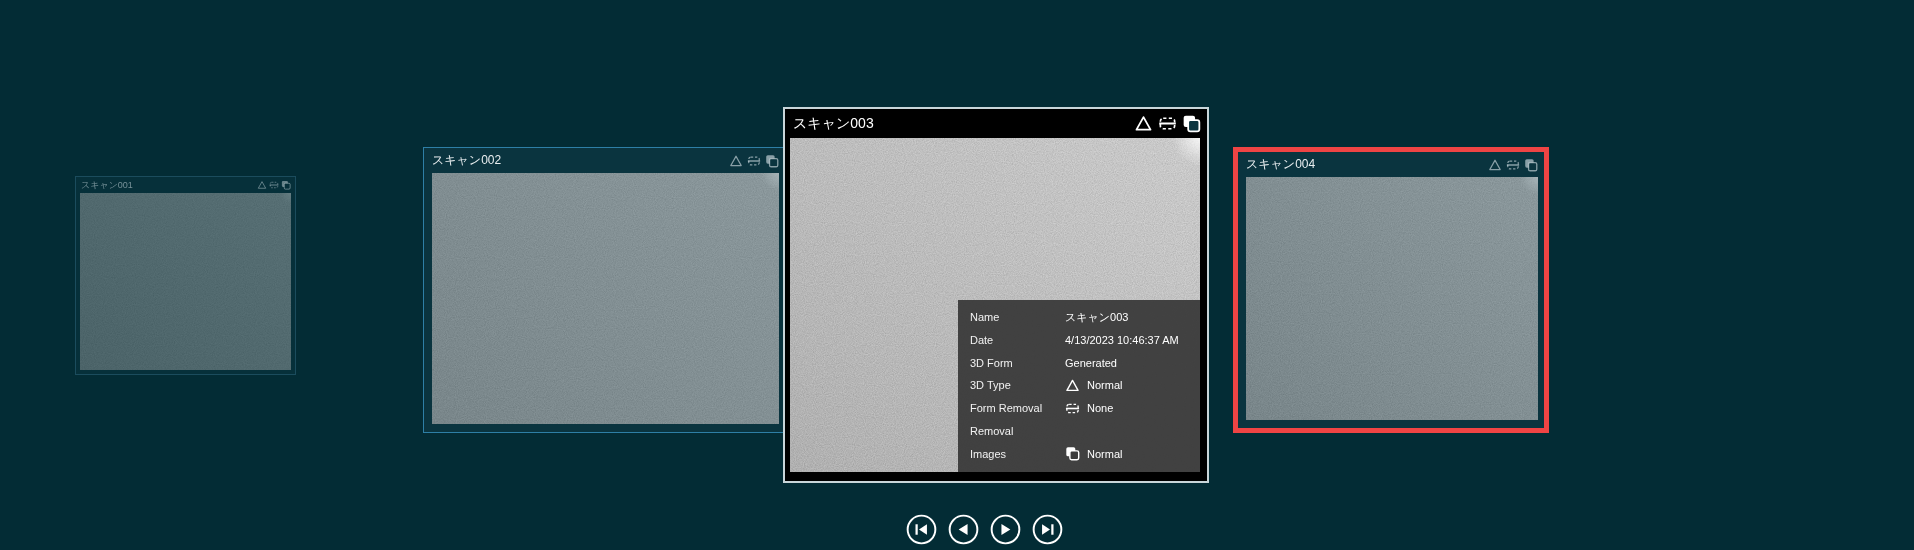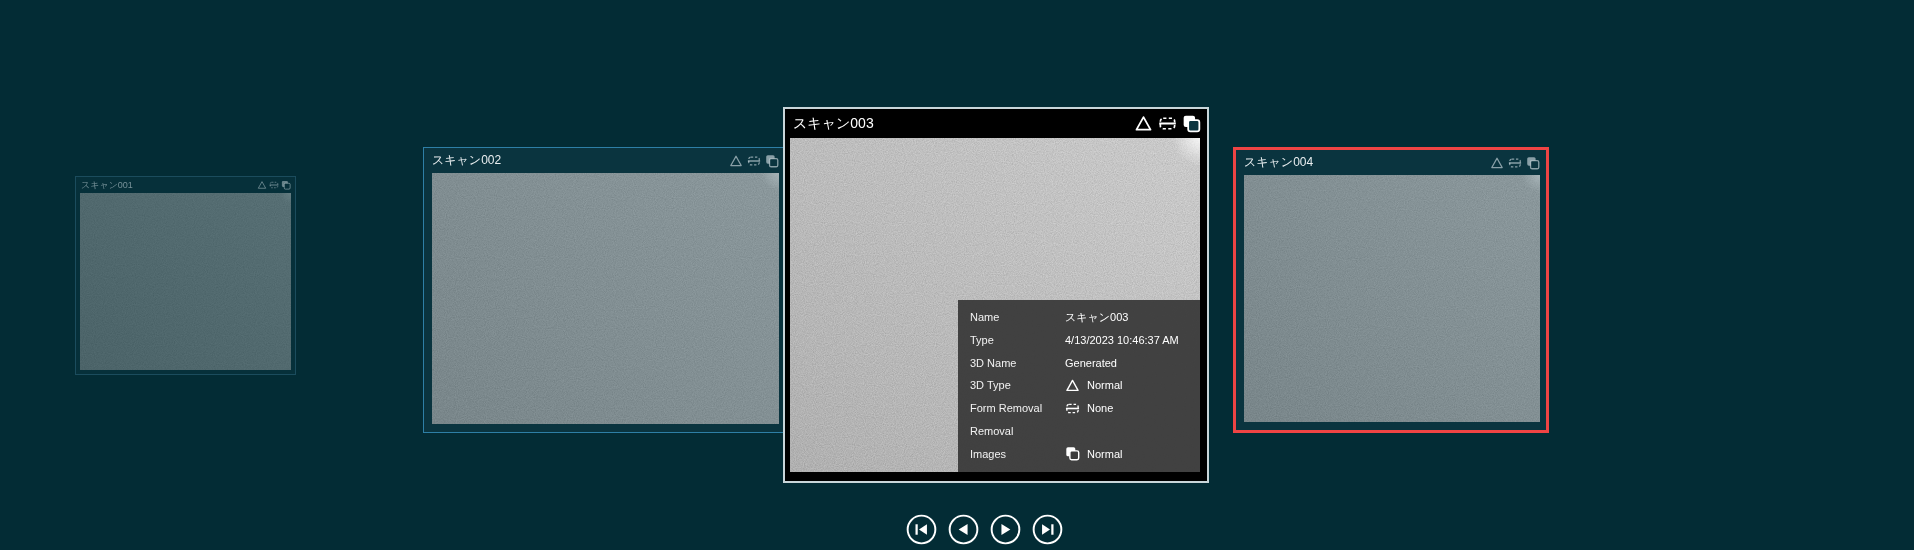--- a/index.html
+++ b/index.html
@@ -29,21 +29,21 @@
   .card-1 .card-header{height:16px;}
   .card-1 .card-title{font-size:9px;color:rgba(205,220,225,.55);padding-left:5px;}
   .card-1 .card-icons{gap:2px;padding-right:4px;color:rgba(220,230,235,.45);--icon-bg:#06303a;}
   .card-1 .card-icon{width:10px;height:10px;}
   .card-1 .thumb{left:4px;right:4px;top:16px;bottom:4px;}
   .card-1 .tint{background:rgba(3,44,53,.58);}
   .card-1 .corner-hl{background:radial-gradient(circle 16px at 100% 0,rgba(250,250,250,.7),rgba(250,250,250,0) 70%);}
 
   
   .card-2{left:423px;top:147px;width:363px;height:286px;border:1px solid #2e7fa6;}
-  .card-4{left:1233px;top:147px;width:316px;height:286px;border:3px solid #ef4444;}
+  .card-4{left:1233px;top:147px;width:316px;height:286px;border:5px solid #ef4444;}
   .card-2 .card-header,.card-4 .card-header{height:25px;}
   .card-2 .card-title,.card-4 .card-title{font-size:12px;color:#e9eef0;}
   .card-2 .card-icons,.card-4 .card-icons{color:rgba(222,232,236,.6);--icon-bg:#0a343f;}
   .card-2 .card-icon,.card-4 .card-icon{width:14px;height:14px;}
   .card-2 .thumb,.card-4 .thumb{left:8px;right:6px;top:25px;bottom:8px;}
   .card-2 .tint,.card-4 .tint{background:rgba(6,48,60,.32);}
   .card-2 .corner-hl,.card-4 .corner-hl{background:radial-gradient(circle 26px at 100% 0,rgba(250,250,250,.85),rgba(250,250,250,0) 70%);}
 
   
   .card-3{left:783px;top:107px;width:426px;height:376px;border:2px solid #c9d6da;background:#000000;}
@@ -176,27 +176,27 @@
     </div>
 
     <div class="info-panel">
       <div class="info-row">
         <span class="info-label">Name</span>
         <span class="info-value">
             <span>スキャン003</span>
           </span>
       </div>
       <div class="info-row">
-        <span class="info-label">Type</span>
+        <span class="info-label">Date</span>
         <span class="info-value">
             <span>4/13/2023 10:46:37 AM</span>
           </span>
       </div>
       <div class="info-row">
-        <span class="info-label">3D Name</span>
+        <span class="info-label">3D Form</span>
         <span class="info-value">
             <span>Generated</span>
           </span>
       </div>
       <div class="info-row">
         <span class="info-label">3D Type</span>
         <span class="info-value">
           <svg class="info-icon">
               <use href="#ic-triangle"></use>
             </svg>

